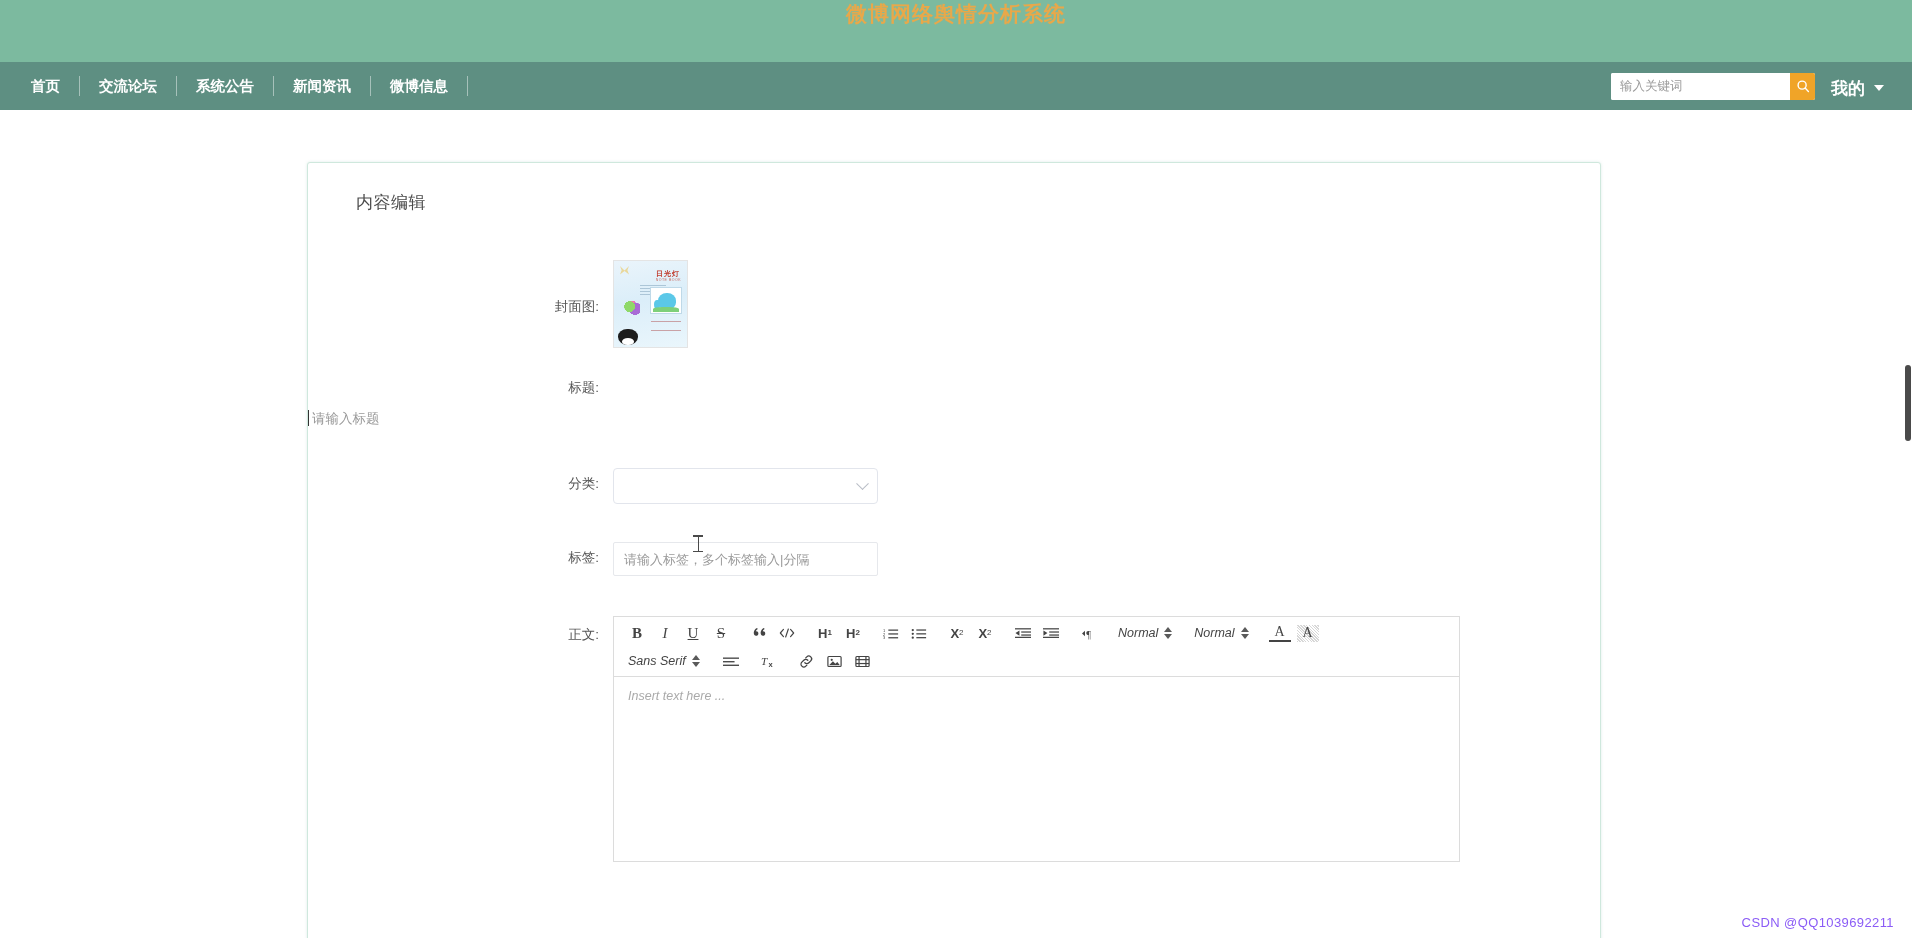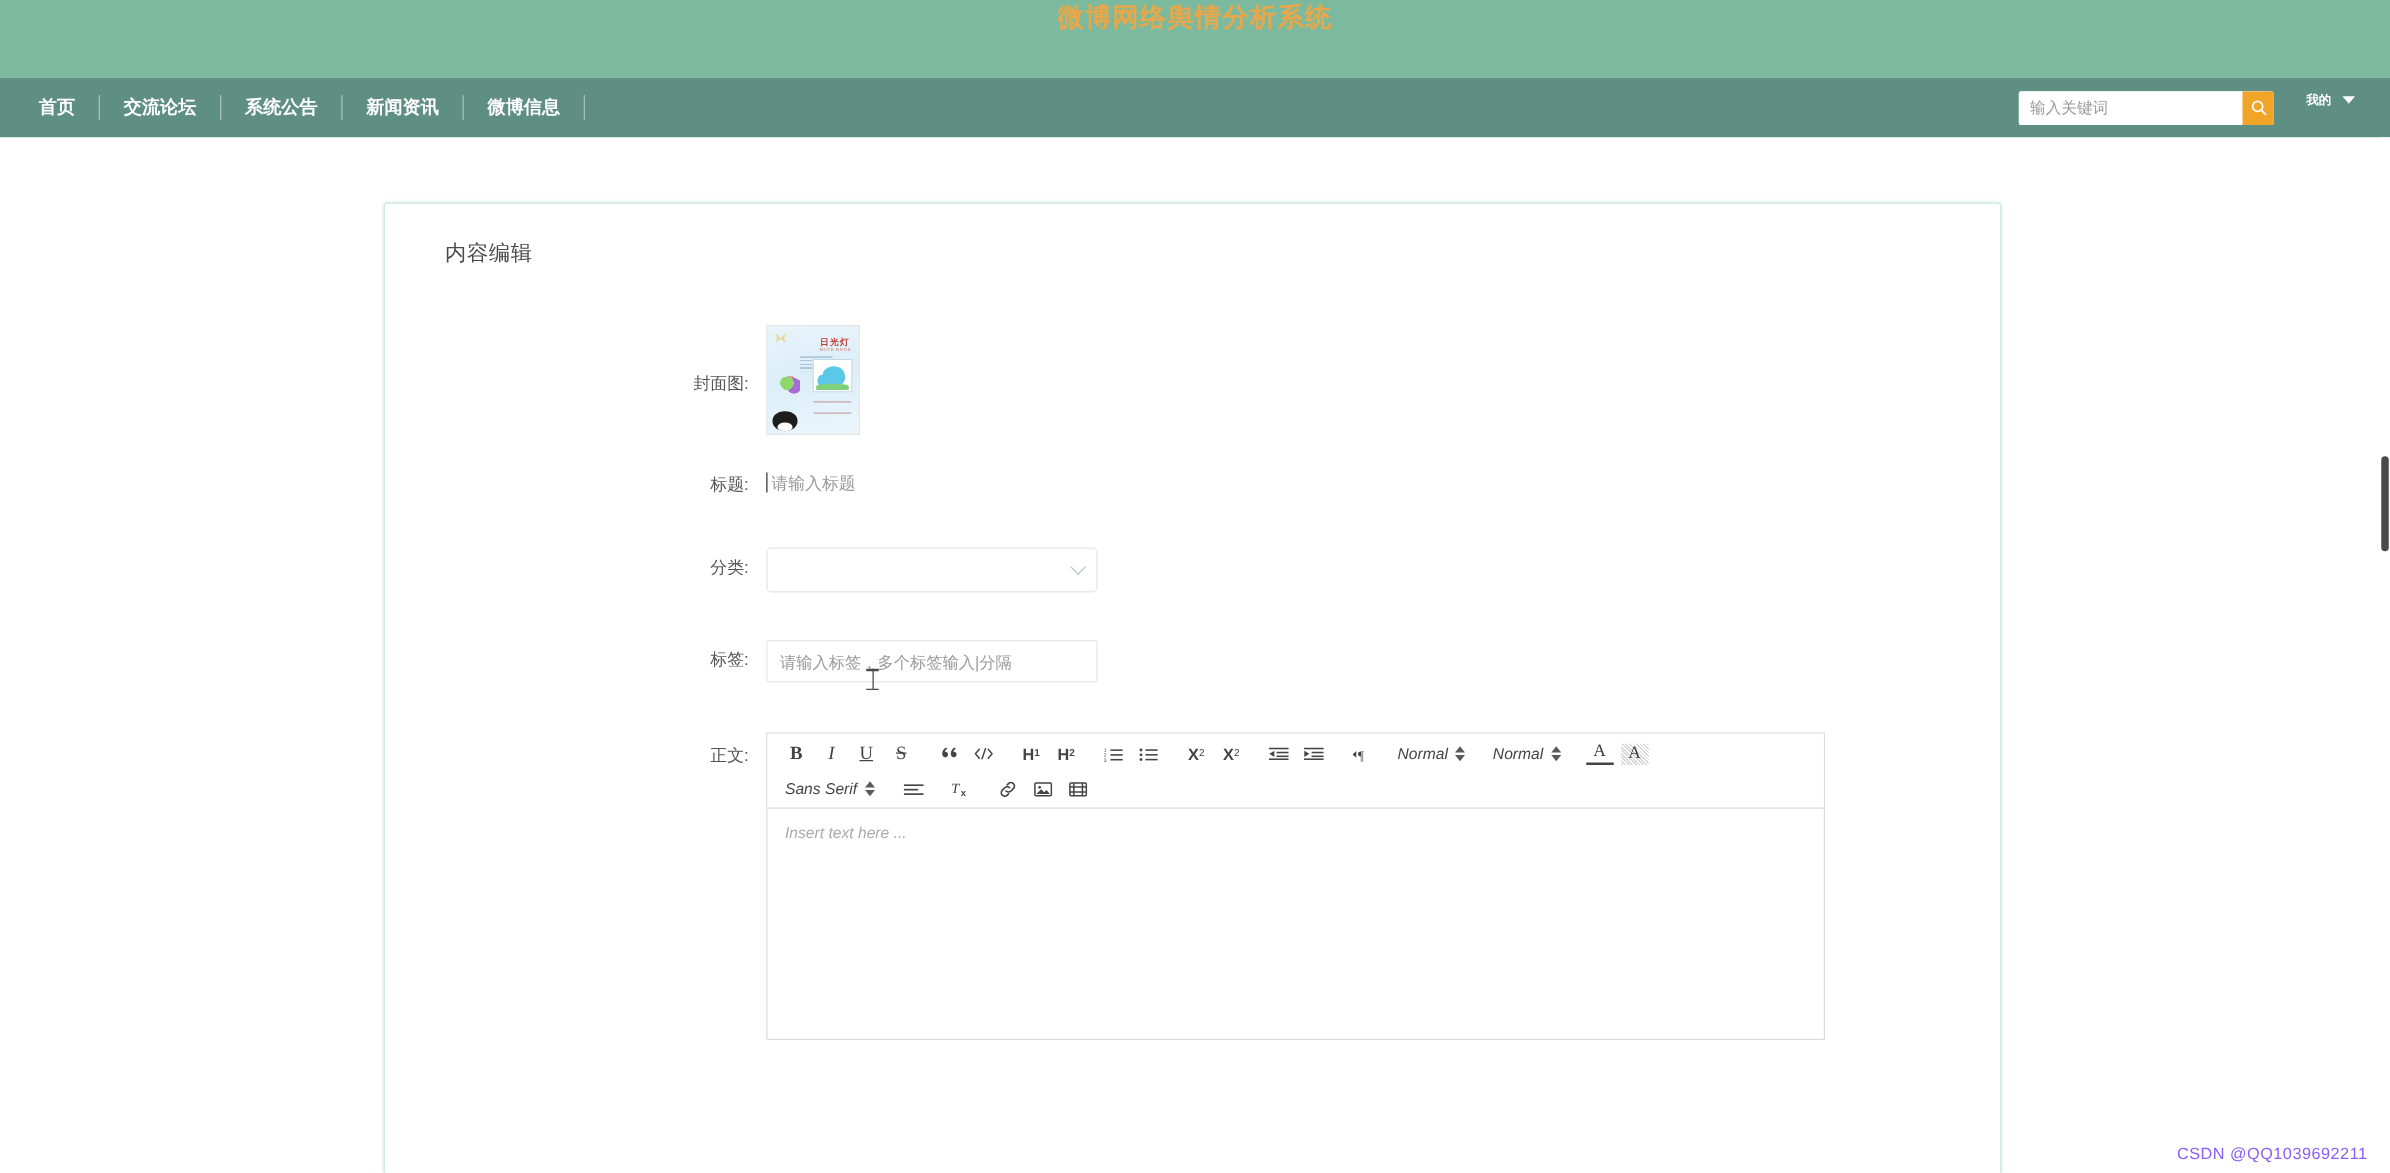--- a/index.html
+++ b/index.html
@@ -40,21 +40,21 @@
     line-height: 20px;
     border-right: 1px solid rgba(255,255,255,0.45);
     cursor: pointer;
     white-space: nowrap;
   }
   .nav-item:first-child { border-left: none; }
 
   .nav-right {
     position: absolute;
     right: 28px;
-    display: flex; align-items: flex-start; gap: 26px;
+    display: flex; align-items: flex-end; gap: 16px;
   }
   .search-wrap {
     display: flex; align-items: stretch;
     height: 27px;
     width: 204px;
     background: #ffffff;
     border-radius: 2px;
     overflow: hidden;
   }
   .search-input {
@@ -70,21 +70,21 @@
   .search-btn {
     width: 36px;
     background: #f0a428;
     border: none;
     display: flex; align-items: center; justify-content: center;
     cursor: pointer;
   }
   .search-btn svg { display: block; }
   .user-menu {
     display: flex; align-items: center; gap: 9px;
-    color: #fff; font-size: 10px; font-weight: 700;
+    color: #fff; font-size: 17px; font-weight: 700;
     cursor: pointer;
   }
   .caret {
     width: 0; height: 0;
     border-left: 5px solid transparent;
     border-right: 5px solid transparent;
     border-top: 6px solid #ffffff;
   }
 
   
@@ -199,21 +199,21 @@
     clip-path: polygon(50% 50%, 0 0, 18% 48%, 0 95%, 50% 55%, 100% 95%, 82% 48%, 100% 0);
   }
   .cv-text-lines {
     position: absolute; left: 26px; top: 24px;
     width: 26px; height: 12px;
     background: repeating-linear-gradient(to bottom, #9bb8cc 0 1px, transparent 1px 3px);
     opacity: 0.75;
   }
 
   
-  .row-title { margin-bottom: 34px; }
+  .row-title { margin-bottom: 34px; flex-direction: column; }
   .title-input {
     width: 420px;
     border: none;
     outline: none;
     font-size: 13.5px;
     color: #333;
     padding: 4px 0 4px 2px;
     font-family: "Liberation Sans", sans-serif;
     background: transparent;
     line-height: 22px;

